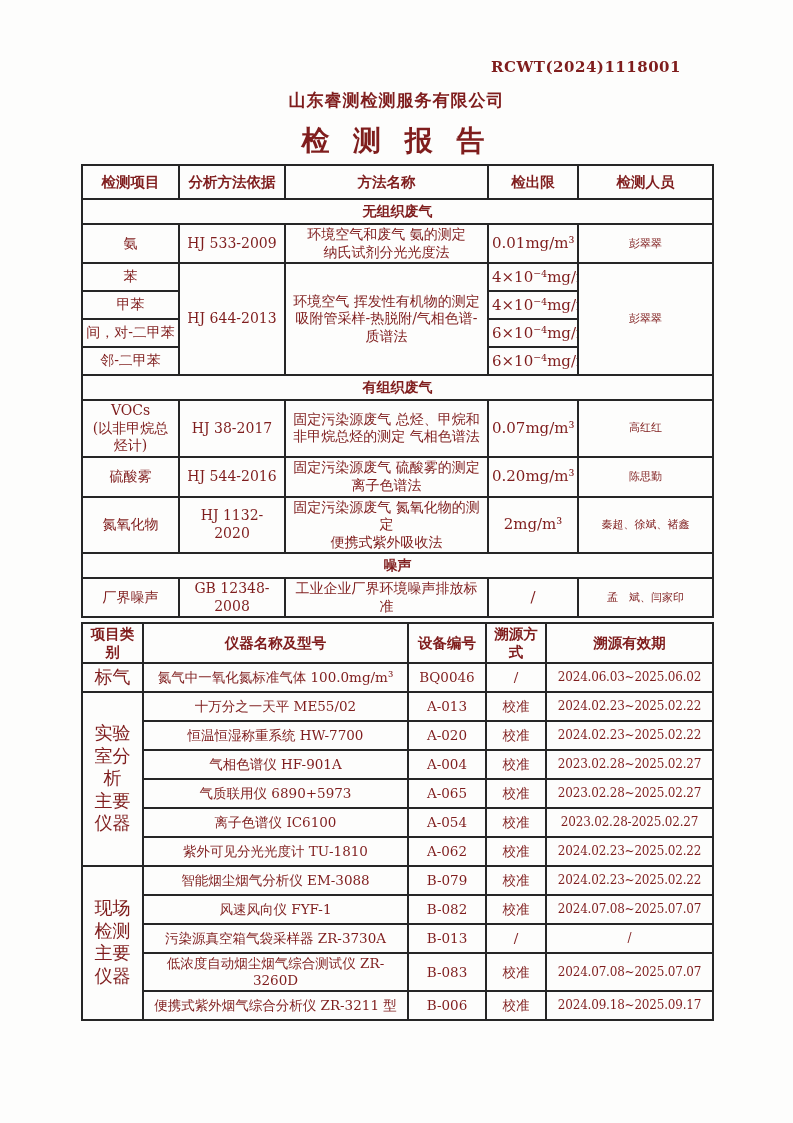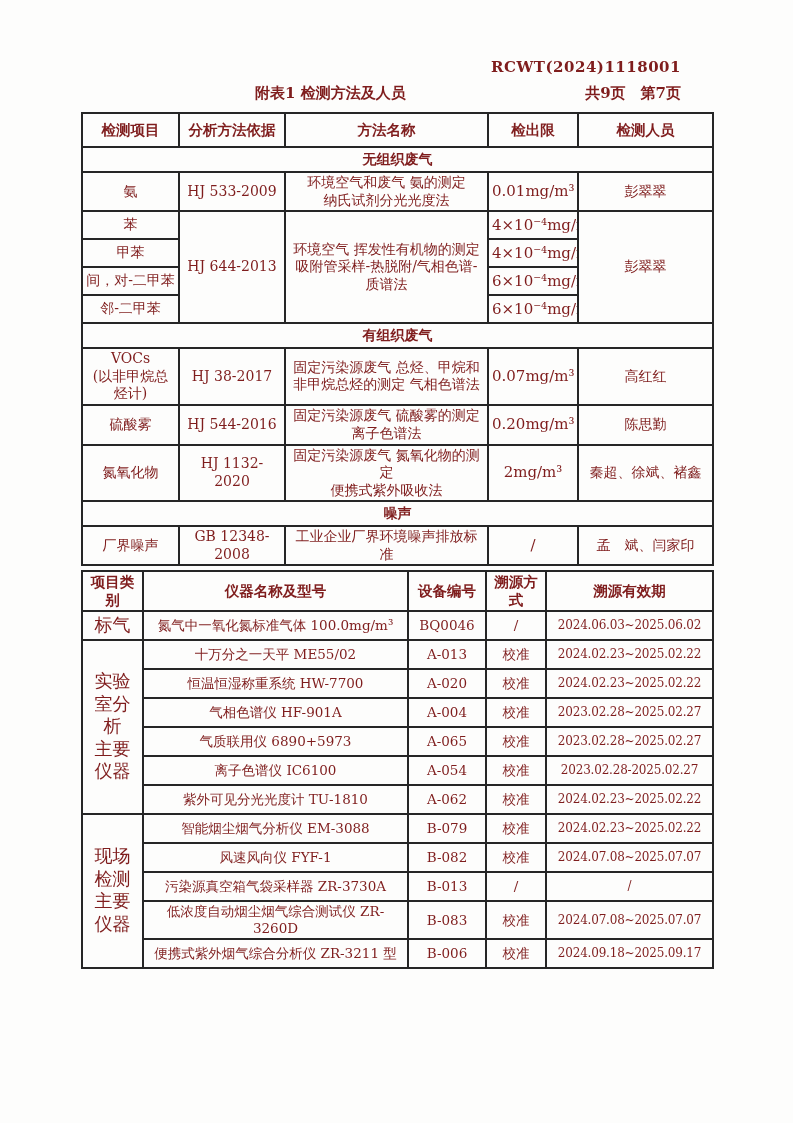--- a/index.html
+++ b/index.html
@@ -67,46 +67,44 @@
   .t1-head   { height:34px; }
   .t1-sec    { height:25px; }
   .t1-r-amm  { height:38px; }
   .t1-r-benz { height:28px; }
   .t1-r-voc  { height:40px;border-radius:24px; }
   .t1-r-h2so4{ height:40px; }
   .t1-r-nox  { height:41px; }
   .t1-r-noise{ height:30px; }
 
   .limit-cell { font-size:15px; }
-  .person-cell { font-size:14px; }
+  .person-cell { font-size:11px; }
 
   .t2-caption {
     margin-top:11px;
     text-align:center;
     padding-right:48px;
     font-size:15px; font-weight:bold;
   }
   #table2 { margin-top:4px; }
   #table2 th { height:30px; }
   #table2 td { height:29px; font-size:13.5px; }
   #table2 td.cat-cell { font-size:18px;font-family:Liberation Mono, monospace; }
   #table2 td.date-cell { font-size:12px; letter-spacing:-0.2px; }
 </style>
 </head>
 <body>
 
 <div class="page">
   <div class="content">
 
     <div class="report-no">RCWT(2024)1118001</div>
-
-    <div class="caption-row">
-      <span class="t1-caption">附表1 检测方法及人员</span>
-      <span class="t1-pages">共9页　第7页</span>
-    </div>
+    <div class="company">山东睿测检测服务有限公司</div>
+    <div class="doc-title">检 测 报 告</div>
+
 
     <table id="table1">
       <colgroup>
         <col style="width:97px">
           <col style="width:106px">
           <col style="width:203px">
           <col style="width:90px">
           <col style="width:135px">
       </colgroup>
       <tbody>

